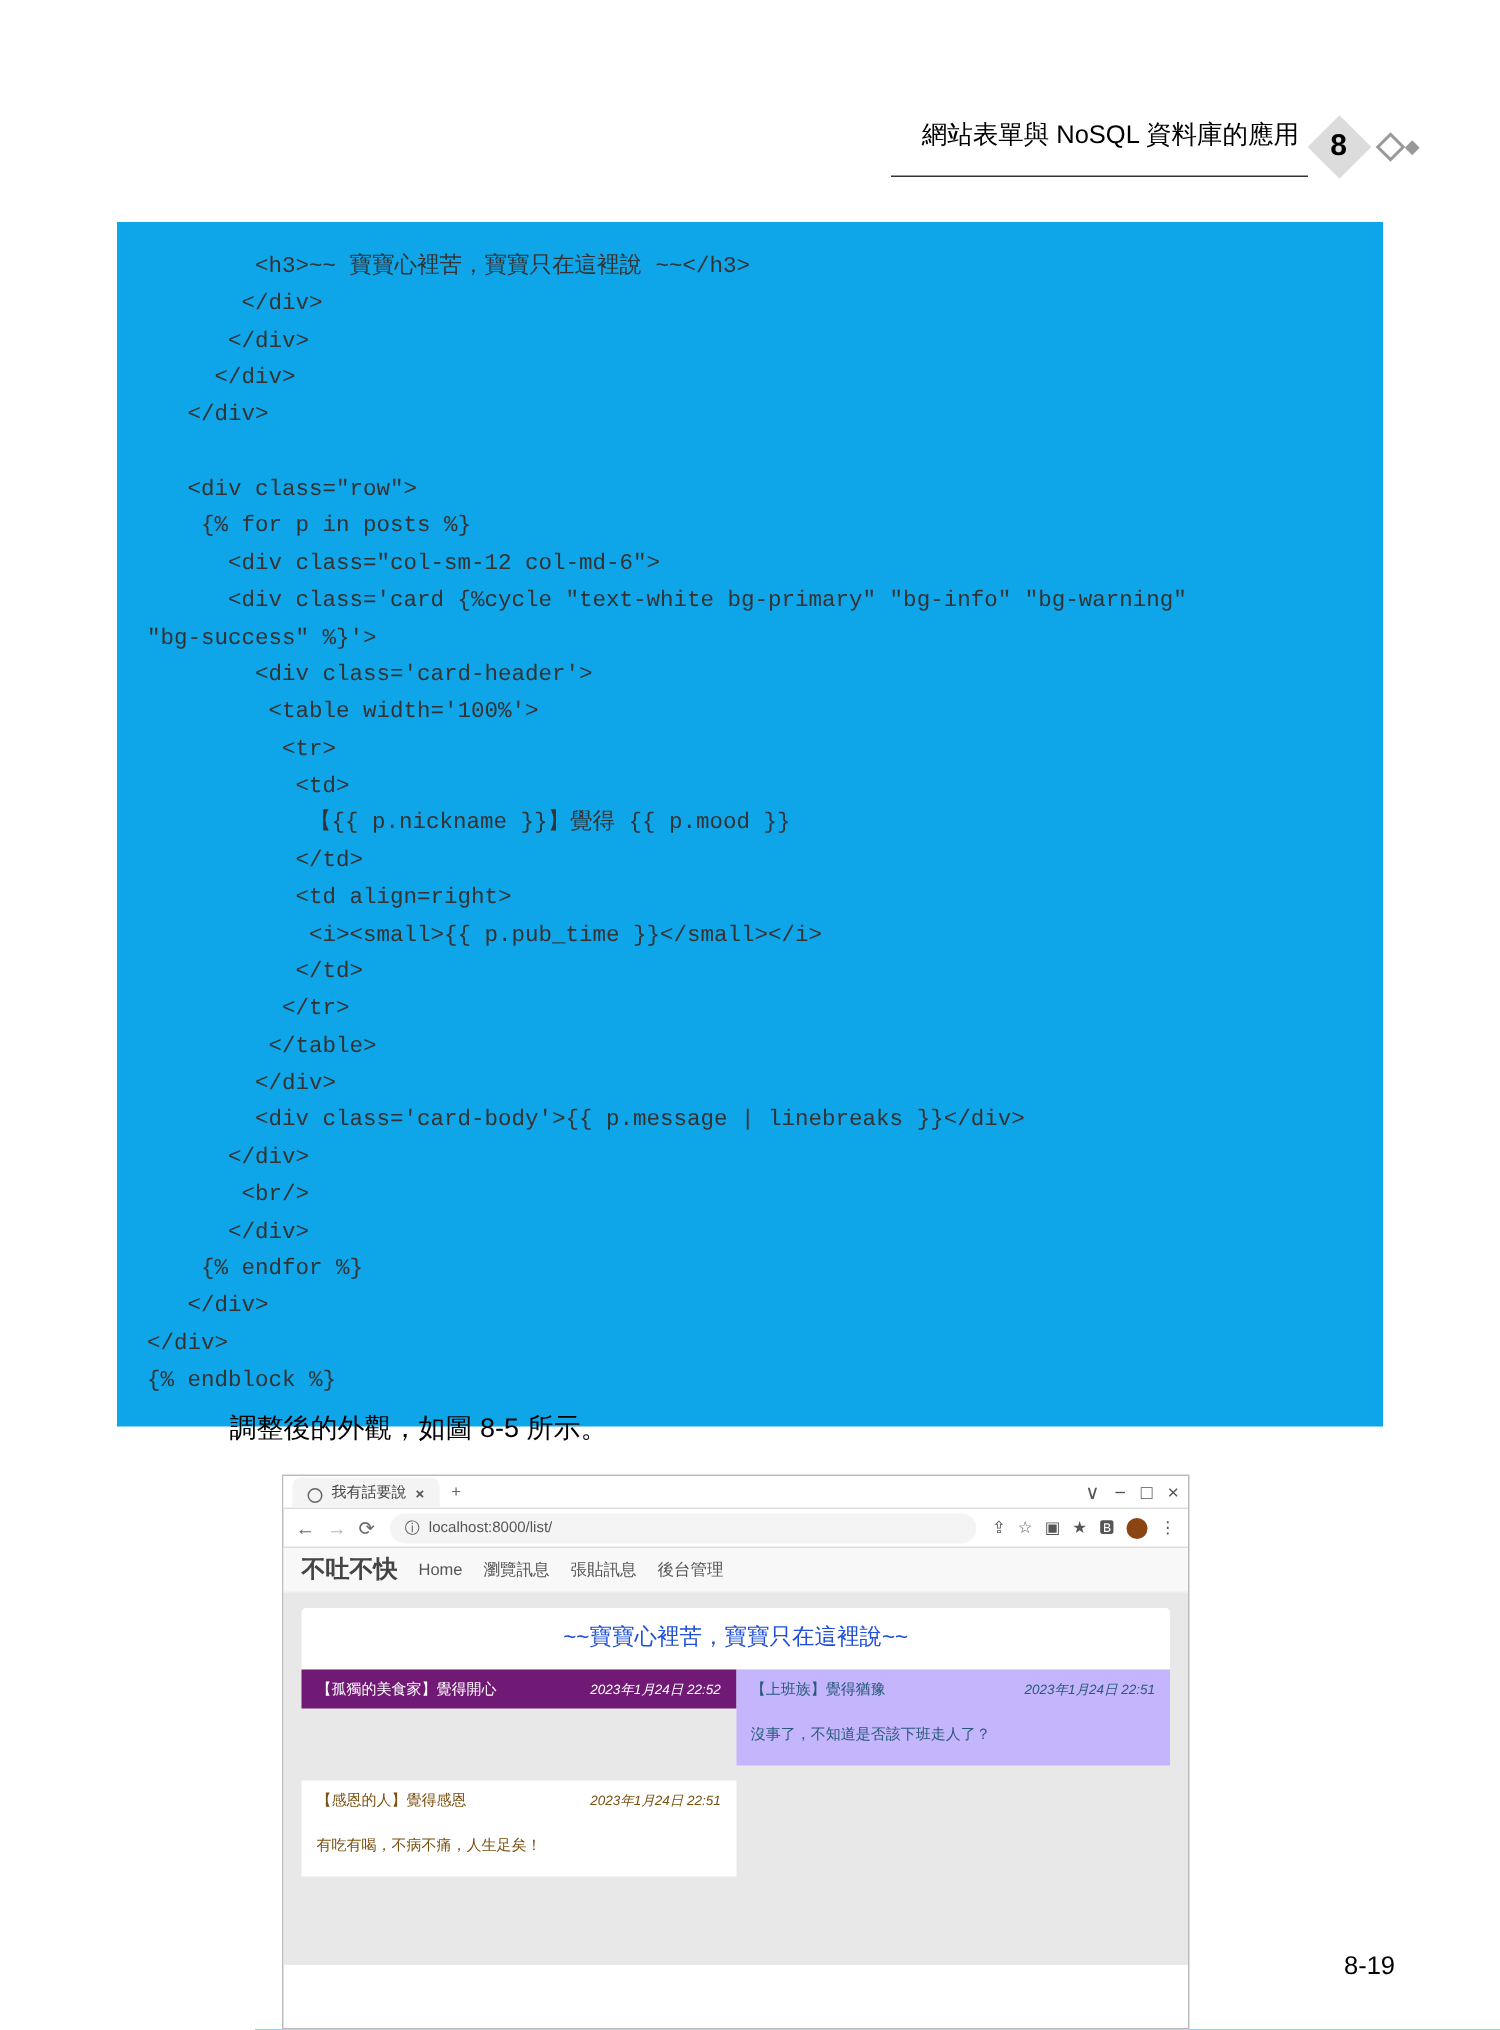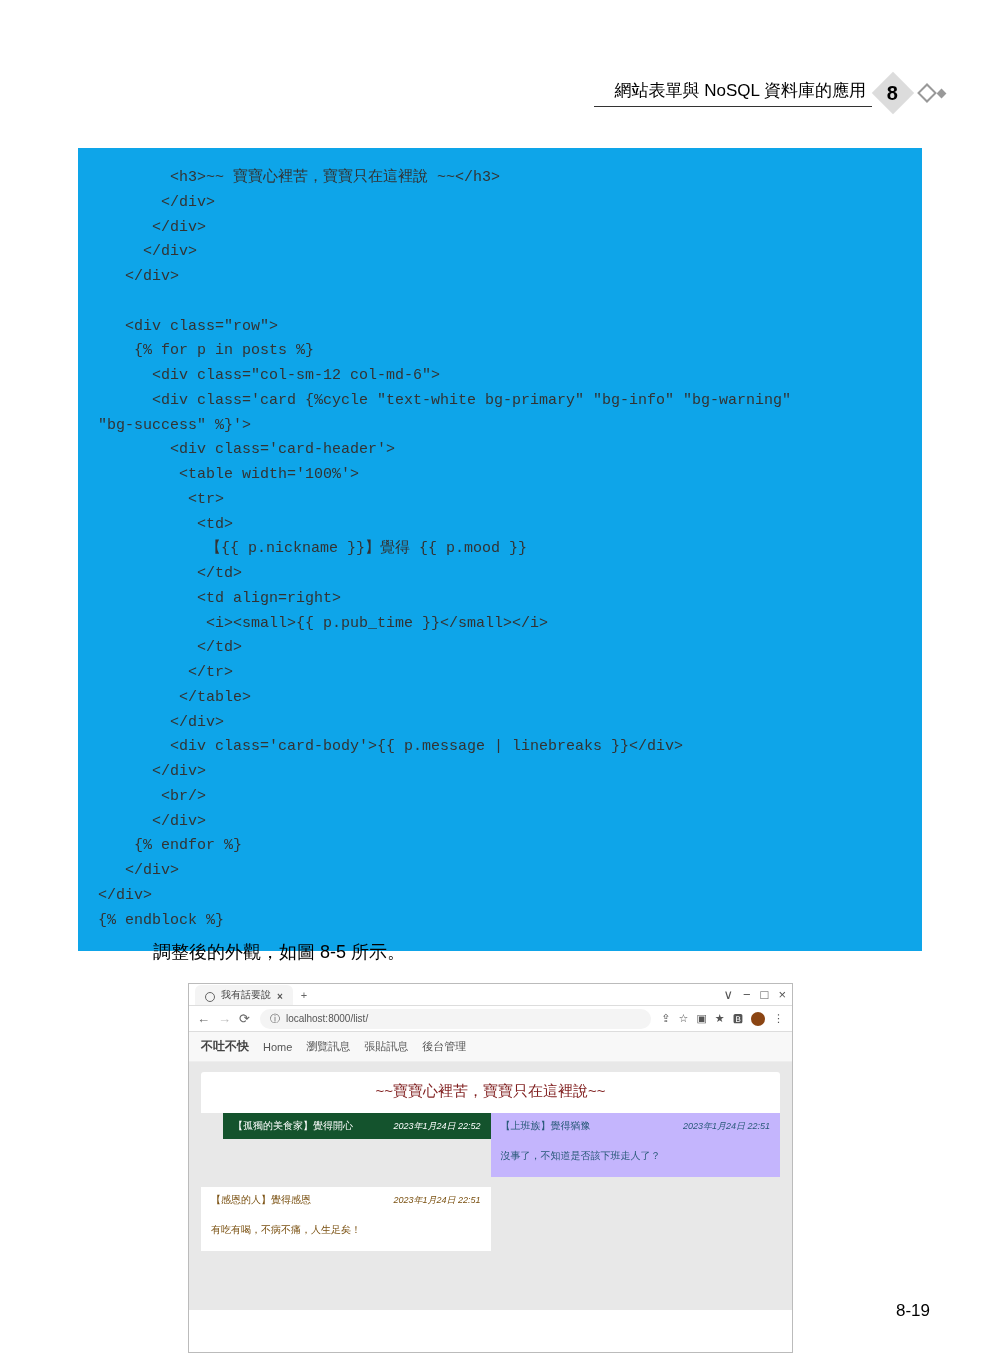--- a/index.html
+++ b/index.html
@@ -12,21 +12,21 @@
   color: #000;
 }
 .page-header {
   position: absolute;
   top: 78px;
   right: 55px;
   display: flex;
   align-items: center;
   font-size: 17px;
 }
-.page-header .title { border-bottom: 1px solid #333; padding-bottom: 4px; padding-left: 20px; padding-right: 6px; }
+.page-header .title { border-bottom: 1px solid #333; padding-bottom: 16px; padding-left: 20px; padding-right: 6px; }
 .page-header .chapnum {
   background: #dcdcdc;
   width: 30px; height: 30px;
   transform: rotate(45deg);
   display: flex; align-items: center; justify-content: center;
   margin: 0 6px;
   font-weight: bold;
   font-size: 20px;
 }
 .page-header .chapnum span { transform: rotate(-45deg); }
@@ -100,40 +100,40 @@
 
 .navbar {
   height: 30px;
   background: #f8f8f8;
   display:flex; align-items:center; gap:14px;
   padding: 0 12px;
   font-size: 11px;
   color:#555;
   border-bottom:1px solid #eee;
 }
-.navbar .brand { font-weight:bold; color:#444; font-size:12px; }
+.navbar .brand { font-weight:bold; color:#444; font-size:16px; }
 
 .content-area { background:#e8e8e8; padding:10px 12px; height:248px; }
 .hero {
   background:#fff; text-align:center; padding:10px 0 12px 0;
-  font-size:15px; color:#7f1d1d;
+  font-size:15px; color:#1d4ed8;
   border-radius:3px 3px 0 0;
 }
 .cards { display:flex; flex-wrap:wrap; gap:0; }
 .card {
   width:50%; padding:0;
 }
 .card-inner { margin:0; }
 .card-header {
   padding:6px 10px; font-size:10px; color:#fff;
   display:flex; justify-content:space-between; align-items:center;
 }
 .card-header .time { font-style:italic; font-size:9px; }
 .card-body { padding:10px 10px 14px 10px; font-size:10px; color:#fff; }
-.bg-primary { background:#14532d;margin-left:22px; }
+.bg-primary { background:#701a75; }
 .bg-info { background:#c4b5fd; }
 .bg-warning { background:#ffffff; }
 .bg-info .card-header, .bg-info .card-body { color:#2a5a7a; }
 .bg-warning .card-header, .bg-warning .card-body { color:#7a5010; }
 
 .footer {
   position:absolute; bottom:0; left:0; right:0;
   background:#fff; border-top:1px solid #ddd;
   padding:8px 12px; display:flex; align-items:center; gap:8px;
   font-size:10px; font-style:italic; color:#333;

